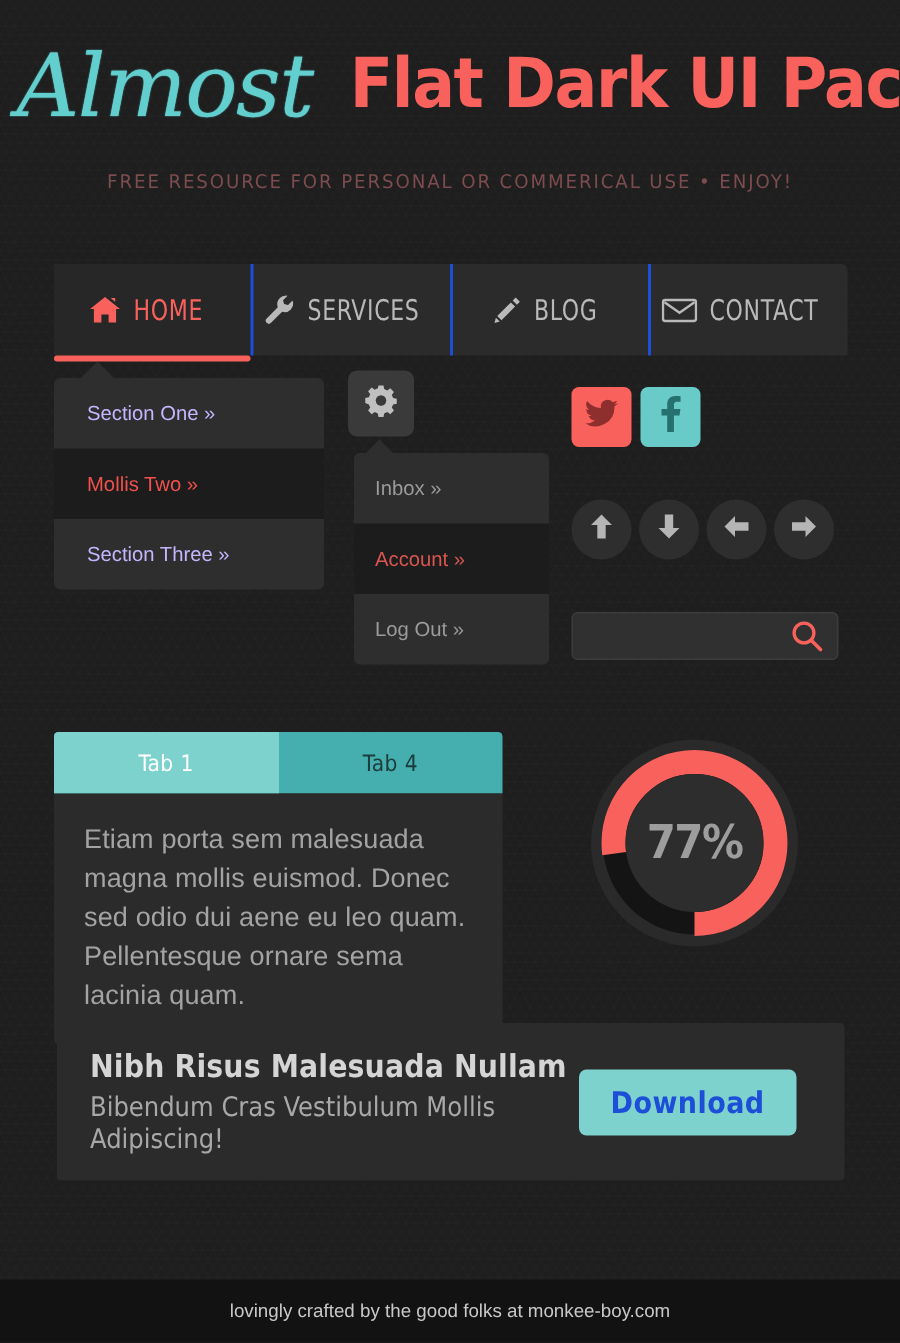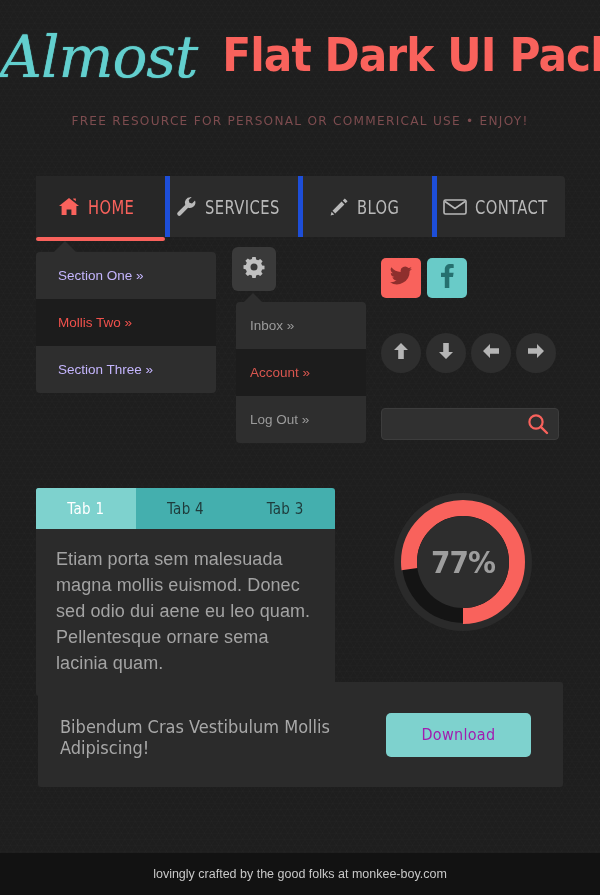--- a/index.html
+++ b/index.html
@@ -50,20 +50,21 @@
   #logo-almost {
     font-family: "DejaVu Serif", serif;
     font-style: italic;
     font-size: 58px;
     color: #62cfce;
     letter-spacing: -1px;
     vertical-align: middle;
     position: relative;
     top: 2px;
     text-shadow: 0 0 1px #62cfce;
+    margin-left: 11px;
   }
   #logo-rest {
     font-family: "DejaVu Sans", sans-serif;
     font-weight: bold;
     font-size: 46px;
     color: #f9625c;
     letter-spacing: -1px;
     vertical-align: middle;
     margin-left: 8px;
     transform: scaleX(.92);
@@ -88,21 +89,21 @@
     box-sizing: border-box;
   }
   .nav-item {
     flex: 1 1 0;
     display: flex;
     align-items: center;
     justify-content: center;
     gap: 8px;
     position: relative;
     box-sizing: border-box;
-    border-right: 5px solid #1d4ed8;
+    border-right: 2px solid #1d4ed8;
     color: #b9b9b9;
   }
   .nav-item:last-child { border-right: none; }
   .nav-item.active {
     background: #272727;
     color: #f9625c;
   }
   .nav-label {
     font-family: "DejaVu Sans Condensed", "DejaVu Sans", sans-serif;
     font-size: 19px;
@@ -293,28 +294,28 @@
     letter-spacing: .1px;
   }
   #banner-sub {
     font-family: "DejaVu Sans Condensed", "DejaVu Sans", sans-serif;
     font-size: 18px;
     color: #a8a8a8;
     margin-top: 5px;
   }
   #download-button {
     background: #7ed2ce;
-    color: #a21caf;
+    color: #1d4ed8;
     border: none;
     border-radius: 5px;
     width: 161px;
     height: 44px;
     font-family: "DejaVu Sans Condensed", "DejaVu Sans", sans-serif;
-    font-size: 16px;
-    font-weight: normal;
+    font-size: 20px;
+    font-weight: bold;
     letter-spacing: .3px;
     cursor: pointer;
   }
 
   
   #footer {
     left: 0; bottom: 0; width: 600px; height: 42px;
     background: #121212;
     display: flex; align-items: center; justify-content: center;
   }
@@ -453,39 +454,39 @@
         <circle cx="9" cy="9" r="6.6" fill="none" stroke="#f9625c" stroke-width="2.2"></circle>
         <path d="M13.8 13.8L20 20" stroke="#f9625c" stroke-width="2.4" stroke-linecap="round"></path>
       </svg>
   </span>
 </div>
 
 <div id="tabs-widget" class="layer">
   <div id="tabs-strip">
     <div class="tab active">Tab 1</div>
     <div class="tab">Tab 4</div>
-    <div class="tab">Tab 3</div>
   </div>
   <div id="tab-panel">
     <div id="tab-text">Etiam porta sem malesuada magna mollis euismod. Donec sed odio dui aene eu leo quam. Pellentesque ornare sema lacinia quam.</div>
   </div>
 </div>
 
 <div id="progress-wrap" class="layer">
   <svg width="140" height="140" viewBox="0 0 140 140">
     <circle cx="70" cy="70" r="69" fill="#2a2a2a"></circle>
     <circle cx="70" cy="70" r="61" fill="#141414"></circle>
     <circle id="ring-arc" cx="70" cy="70" r="54" fill="none" stroke="#f9625c" stroke-width="16" transform="rotate(-90 70 70) scale(-1,1) translate(-140,0)" stroke-dasharray="261.2548450725272 339.29200658769764"></circle>
     <circle cx="70" cy="70" r="46" fill="#2d2d2d"></circle>
   </svg>
   <div id="progress-value">77%</div>
 </div>
 
 <div id="banner" class="layer">
   <div>
+    <div id="banner-title">Nibh Risus Malesuada Nullam</div>
     <div id="banner-sub">Bibendum Cras Vestibulum Mollis Adipiscing!</div>
   </div>
   <button id="download-button">Download</button>
 </div>
 
 <div id="footer" class="layer">
   <span id="footer-text">lovingly crafted by the good folks at monkee-boy.com</span>
 </div>
 
 </body></html>

